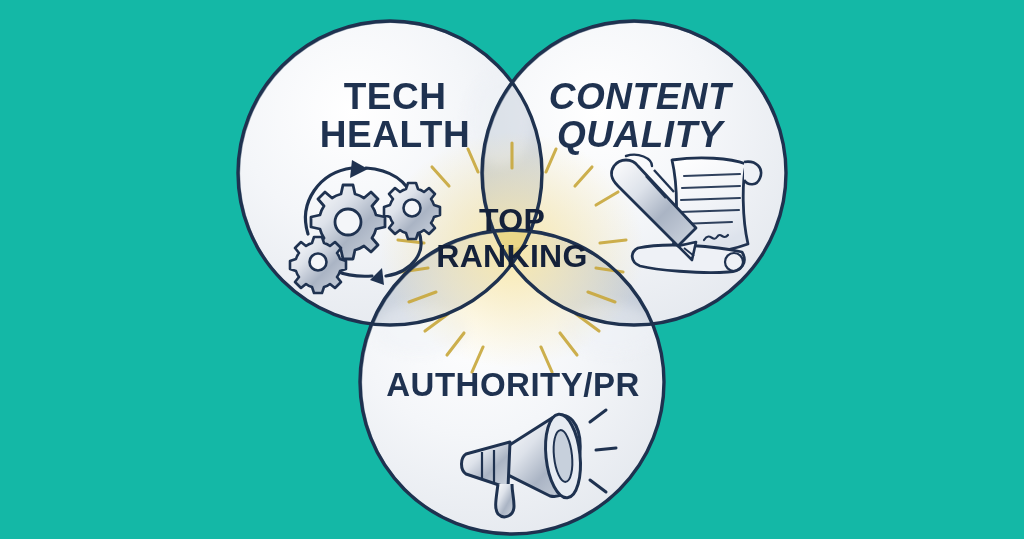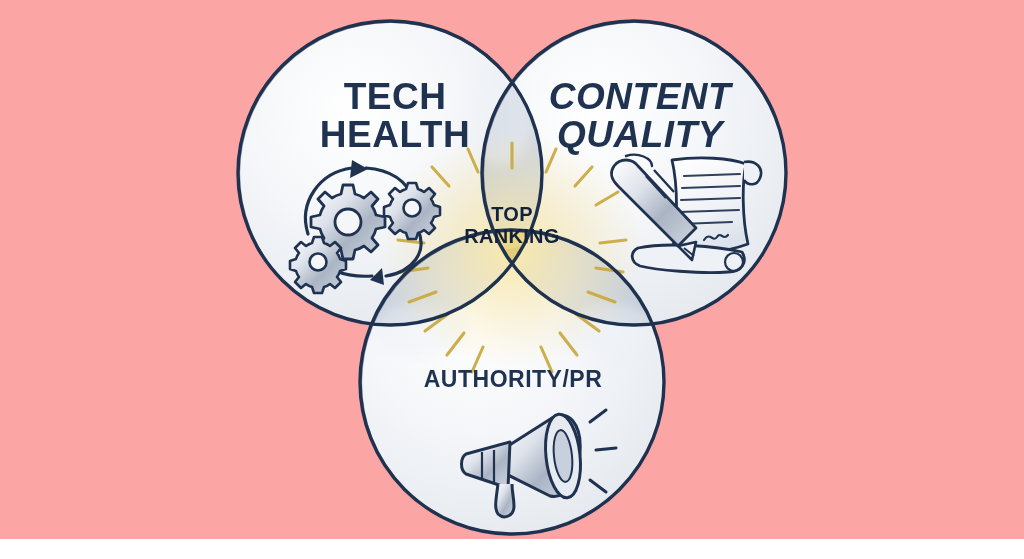--- a/index.html
+++ b/index.html
@@ -2,38 +2,38 @@
 <html><head>
 <meta charset="utf-8">
 <style>
   html,body{margin:0;padding:0;}
   body{
     width:1024px;height:559px;
     background:#ffffff;
     font-family:"Liberation Sans", sans-serif;
     overflow:hidden;
   }
-  #stage{position:relative;width:1024px;height:539px;background:#fca5a5;}
+  #stage{position:relative;width:1024px;height:539px;background:#14b8a6;}
   #venn{position:absolute;left:0;top:0;width:1024px;height:559px;}
   .lbl{
     position:absolute;
     text-align:center;
     color:#1f3250;
     font-weight:700;
     letter-spacing:0.5px;
     line-height:1.02;
     white-space:pre-line;
     user-select:none;
   }
   #label-tech{left:300px;top:78px;width:190px;font-size:37px;}
   #label-content{left:540px;top:78px;width:200px;font-size:37px;font-style:italic;}
-  #label-authority{left:382px;top:368px;width:262px;font-size:23px;}
+  #label-authority{left:382px;top:368px;width:262px;font-size:33px;}
   #label-center{
     left:432px;top:203px;width:160px;
-    font-size:20px;color:#14213a;font-weight:700;
+    font-size:32px;color:#14213a;font-weight:700;
     line-height:1.12;letter-spacing:0.3px;
   }
 </style>
 </head>
 <body>
 
 <div id="stage">
 
   <svg id="venn" viewBox="0 0 1024 559">
     <defs>

